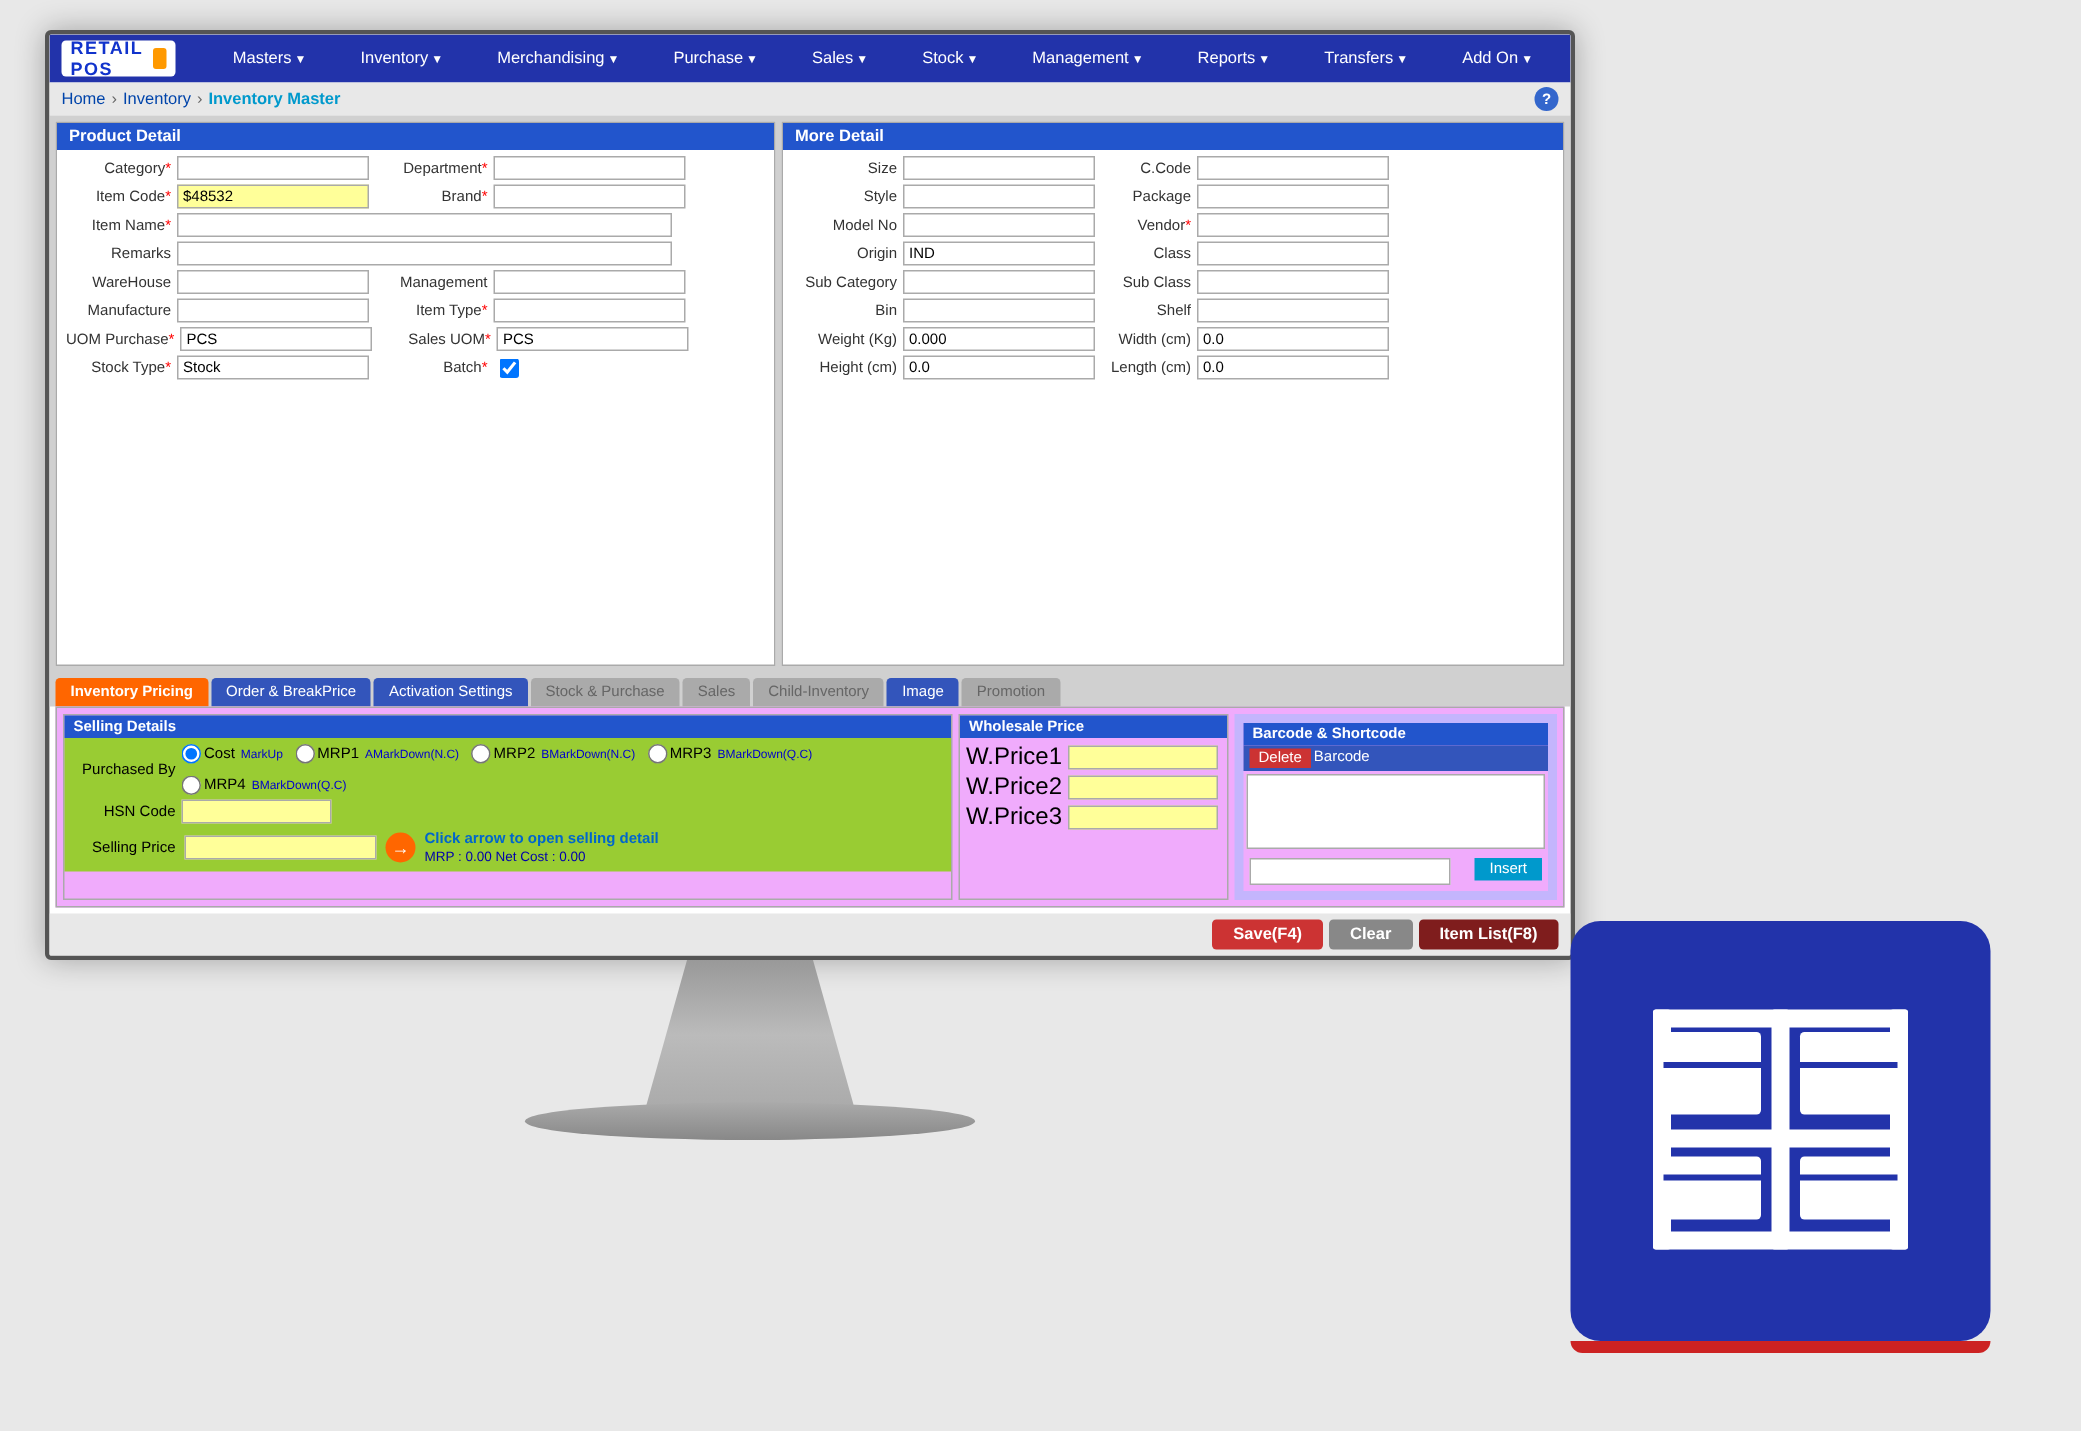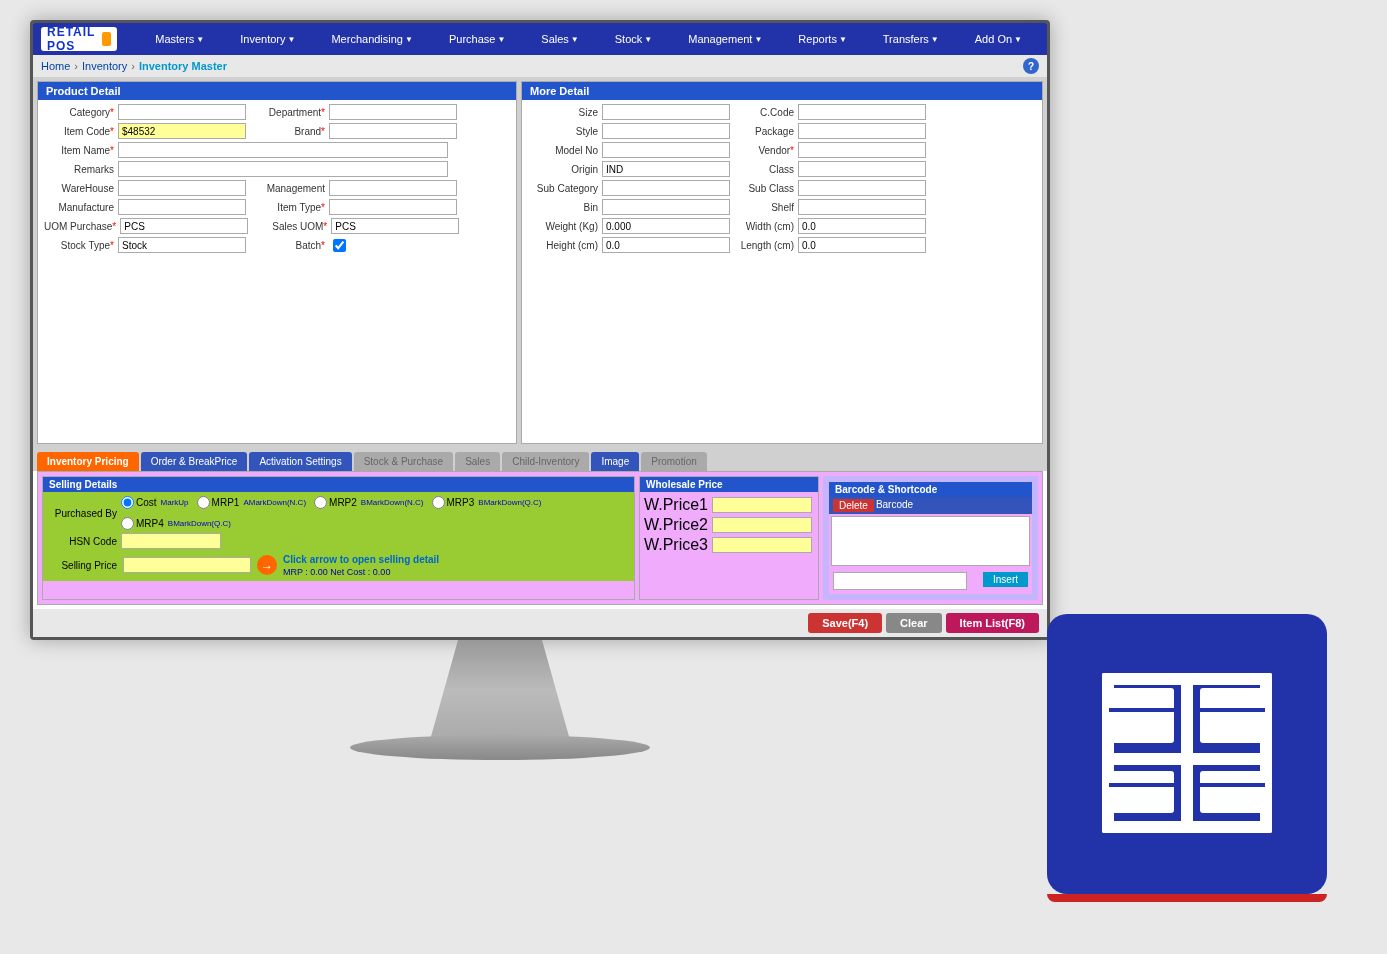--- a/index.html
+++ b/index.html
@@ -436,21 +436,21 @@
     .footer-btns {
       display: flex;
       justify-content: flex-end;
       gap: 4px;
       padding: 4px 8px;
       background: #e8e8e8;
     }
 
     .btn-save { background: #cc3333; color: #fff; border: none; font-size: 11px; padding: 4px 14px; cursor: pointer; border-radius: 3px; font-weight: bold; }
     .btn-clear { background: #888; color: #fff; border: none; font-size: 11px; padding: 4px 14px; cursor: pointer; border-radius: 3px; font-weight: bold; }
-    .btn-itemlist { background: #be185d; color: #fff; border: none; font-size: 11px; padding: 4px 14px; cursor: pointer; border-radius: 3px; font-weight: bold; text-align: right; }
+    .btn-itemlist { background: #7f1d1d; color: #fff; border: none; font-size: 11px; padding: 4px 14px; cursor: pointer; border-radius: 3px; font-weight: bold; text-align: right; }
 
     
     .icon-overlay {
       position: absolute;
       bottom: 60px;
       right: 60px;
       width: 280px;
       height: 280px;
       background: #2233aa;
       border-radius: 20px;

